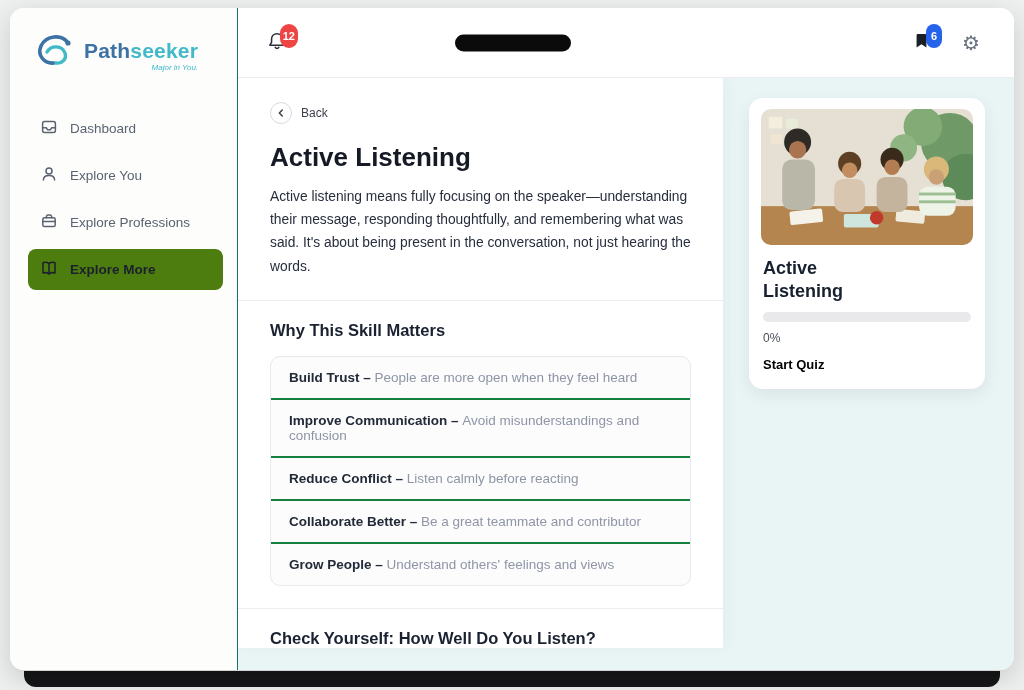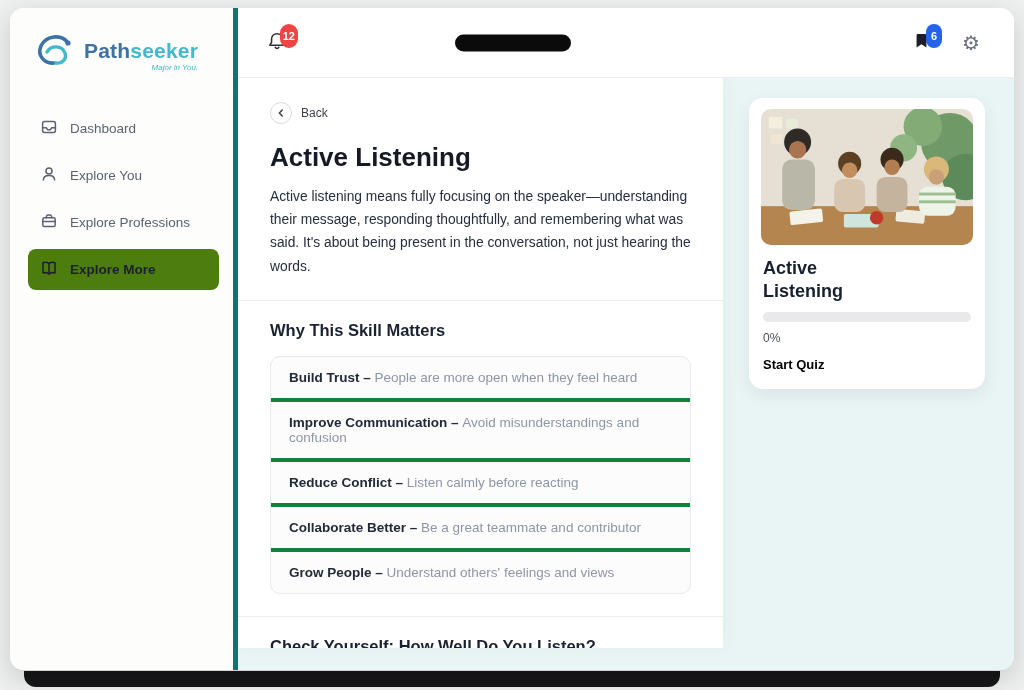--- a/index.html
+++ b/index.html
@@ -7,21 +7,21 @@
   .canvas { position:relative; width:1024px; height:690px; overflow:hidden; }
 
   .bottom-frame { position:absolute; left:24px; right:24px; bottom:3px; height:16px;
     background:#161618; border-radius:0 0 12px 12px; }
 
   .window { position:absolute; top:8px; left:10px; right:10px; bottom:20px;
     background:#fff; border-radius:14px; box-shadow:0 8px 26px rgba(0,0,0,.16);
     display:flex; overflow:hidden; }
 
   
-  .sidebar { width:228px; background:#fdfdfb; border-right:5px solid #0f766e;
+  .sidebar { width:228px; background:#fdfdfb; border-right:1px solid #0f766e;
     padding:22px 14px 5px 18px; flex:0 0 auto; }
   .logo-row { display:flex; align-items:flex-start; gap:8px; padding-left:4px; }
   .logo-text { line-height:1; padding-top:10px; }
   .logo-name { font-size:21px; font-weight:700; letter-spacing:.2px; }
   .logo-name .p1 { color:#3d72a4; }
   .logo-name .p2 { color:#41b9c9; }
   .logo-tagline { font-size:8px; color:#41b9c9; margin-top:3px; text-align:right; font-style:italic; }
 
   .nav { margin-top:30px; display:flex; flex-direction:column; gap:6px;justify-content:space-between; }
   .nav-item { display:flex; align-items:center; gap:12px; padding:10px 12px;
@@ -57,21 +57,21 @@
     display:flex; align-items:center; justify-content:center; }
   .back-label { font-size:12px; font-weight:400; color:#3a3f4a; }
 
   .page-title { font-size:26px; font-weight:800; color:#151a25; margin:18px 0 12px; }
   .page-desc { font-size:13.8px; line-height:1.68; color:#272e3d; max-width:440px; }
 
   .divider { border:none; border-top:1px solid #ecedf2; margin:22px -32px 0; }
   .section-heading { font-size:16.5px; font-weight:700; color:#1a2130; margin:20px 0 16px; }
 
   .why-card { border:1px solid #e7e9ef; border-radius:10px; background:#fcfcfd; overflow:hidden; }
-  .why-row { padding:13px 18px; font-size:13.5px; border-bottom:4px solid #15803d; }
+  .why-row { padding:13px 18px; font-size:13.5px; border-bottom:2px solid #15803d; }
   .why-row:last-child { border-bottom:none; }
   .why-title { font-weight:700; color:#222a38; }
   .why-desc { color:#8e95a5; }
 
   
   .aside { flex:1; position:relative; padding:20px 28px 0 26px; }
   .side-card { width:236px; background:#fff; border-radius:14px; padding:11px 12px 16px;
     box-shadow:0 6px 18px rgba(0,0,0,.07); }
   .photo { width:100%; height:136px; border-radius:10px; overflow:hidden; display:block; }
   .side-title { font-size:18px; font-weight:800; color:#16202e; line-height:1.25;

